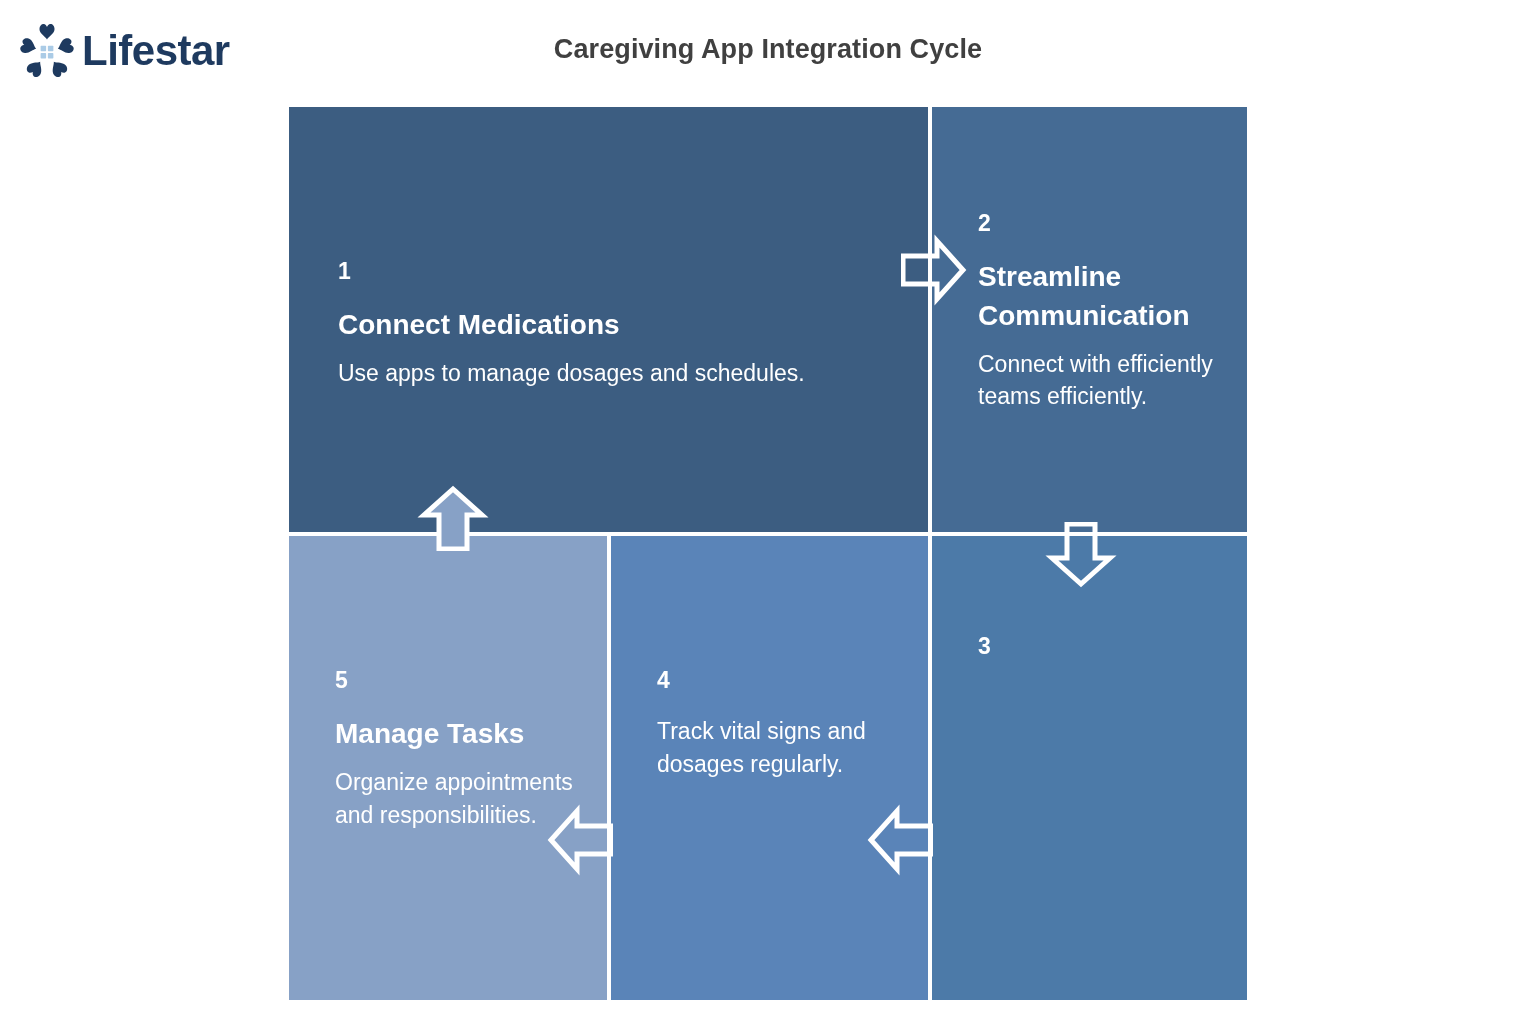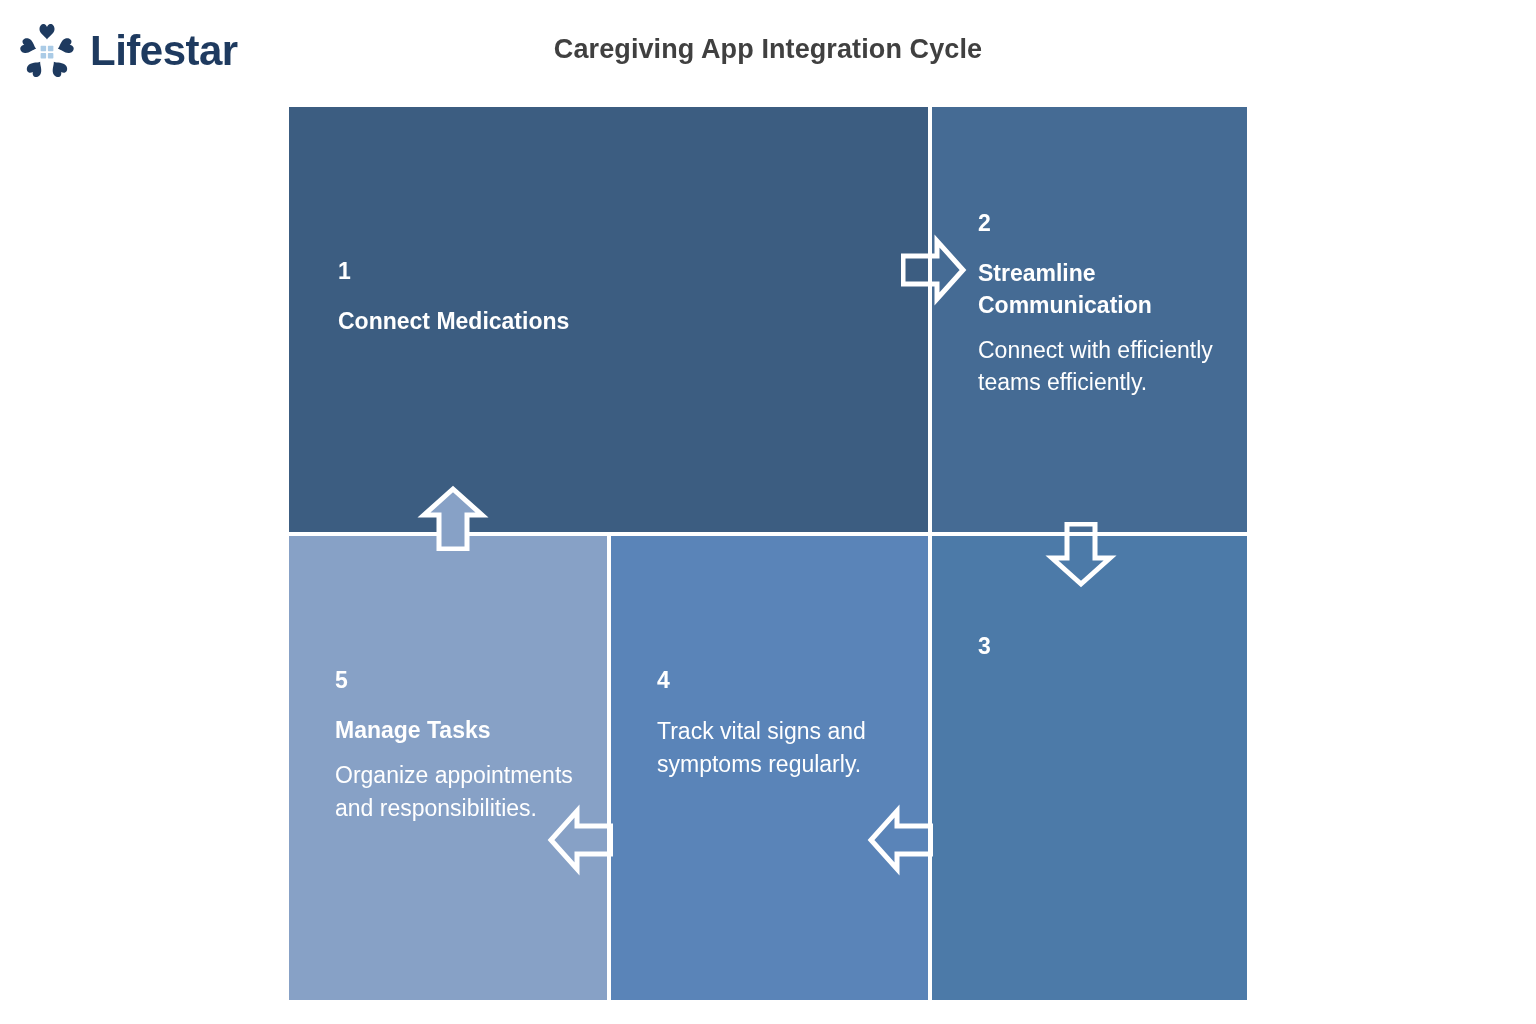--- a/index.html
+++ b/index.html
@@ -24,21 +24,20 @@
     align-items: center;
     gap: 6px;
   }
   #logo-mark { width: 58px; height: 58px; display: block; }
   #logo-word {
     font-size: 42px;
     font-weight: bold;
     color: #1e3a5f;
     letter-spacing: -0.5px;
     line-height: 1;
-    margin-left: 8px;
   }
 
   
   #page-title {
     position: absolute;
     left: 0;
     top: 34px;
     width: 1536px;
     text-align: center;
     font-size: 27px;
@@ -67,21 +66,21 @@
     display: flex;
     flex-direction: column;
   }
   .p-num {
     font-size: 23px;
     font-weight: bold;
     line-height: 1.1;
     margin-bottom: 22px;
   }
   .p-head {
-    font-size: 23px;
+    font-size: 28px;
     font-weight: bold;
     line-height: 1.38;
     margin-bottom: 12px;
   }
   .p-body {
     font-size: 23px;
     font-weight: normal;
     line-height: 1.42;
   }
 
@@ -145,41 +144,42 @@
 </div>
 
 <div id="page-title">Caregiving App Integration Cycle</div>
 
 <div id="diagram">
 
   <div class="panel" id="panel-1">
     <div class="panel-inner">
       <div class="p-num">1</div>
       <div class="p-head">Connect Medications</div>
+      <div class="p-body">Use apps to manage dosages and schedules.</div>
     </div>
   </div>
 
   <div class="panel" id="panel-2">
     <div class="panel-inner">
       <div class="p-num">2</div>
       <div class="p-head">Streamline Communication</div>
       <div class="p-body">Connect with efficiently teams efficiently.</div>
     </div>
   </div>
 
   <div class="panel" id="panel-3">
     <div class="panel-inner">
       <div class="p-num">3</div>
     </div>
   </div>
 
   <div class="panel" id="panel-4">
     <div class="panel-inner">
       <div class="p-num">4</div>
-      <div class="p-body">Track vital signs and symptoms regularly.</div>
+      <div class="p-body">Track vital signs and dosages regularly.</div>
     </div>
   </div>
 
   <div class="panel" id="panel-5">
     <div class="panel-inner">
       <div class="p-num">5</div>
       <div class="p-head">Manage Tasks</div>
       <div class="p-body">Organize appointments and responsibilities.</div>
     </div>
   </div>

